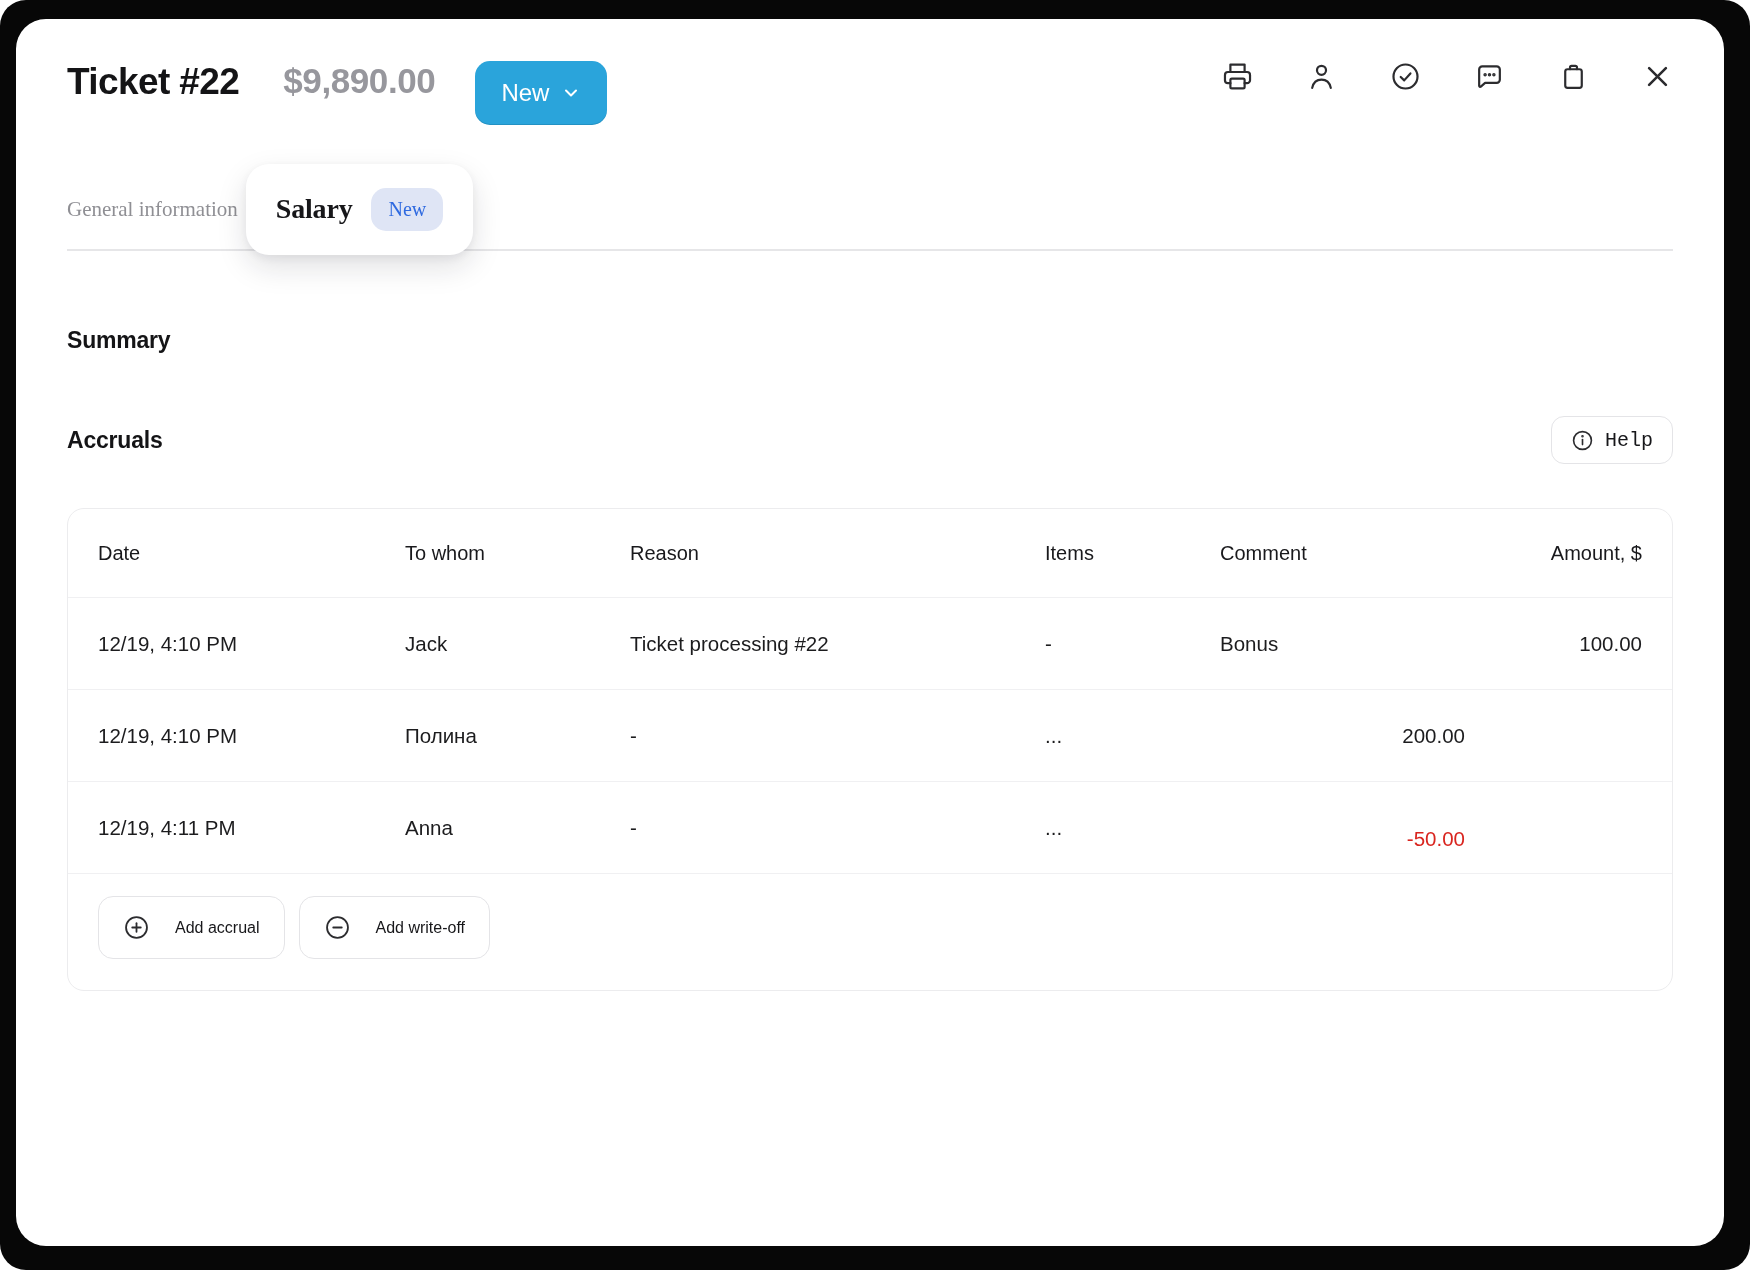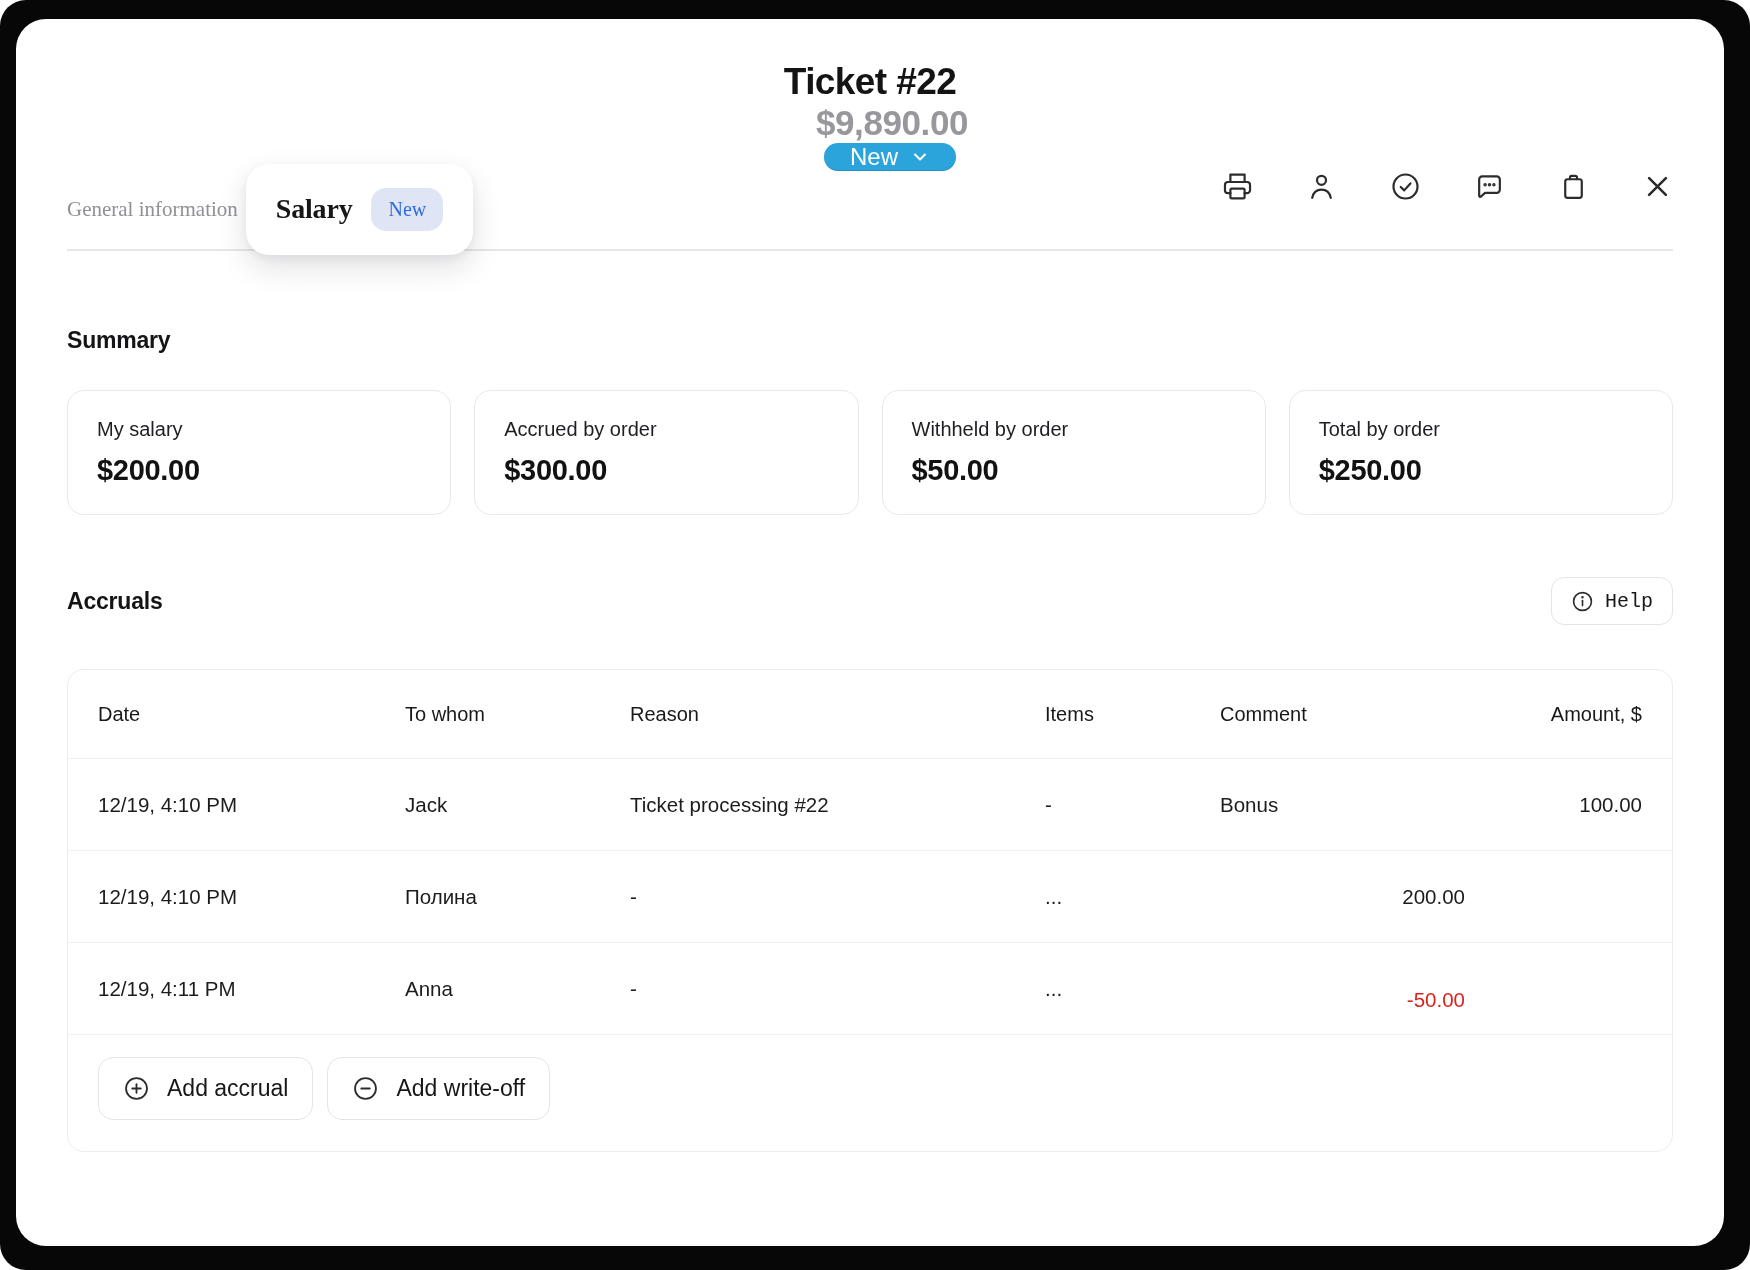--- a/index.html
+++ b/index.html
@@ -2,21 +2,21 @@
 <html><head>
 <meta charset="utf-8">
 <style>
   * { margin: 0; padding: 0; box-sizing: border-box; }
   html, body { width: 1750px; height: 1270px; background: #ffffff; font-family: "Liberation Sans", "DejaVu Sans", sans-serif; }
   .frame { position: absolute; inset: 0; background: #070707; border-radius: 26px; }
   .card { position: absolute; left: 16px; top: 19px; right: 26px; bottom: 24px; background: #ffffff; border-radius: 30px; overflow: hidden; }
   .content { padding: 0 51px; }
 
   
-  .header { display: flex; align-items: center; margin-top: 42px; height: 66px; flex-direction: column; }
+  .header { display: flex; align-items: flex-start; margin-top: 42px; height: 66px; }
   .title { font-size: 37px; font-weight: 700; color: #141416; letter-spacing: -0.6px; }
   .header-amount { font-size: 35px; font-weight: 600; color: #97979d; margin-left: 44px; letter-spacing: -0.4px; }
   .status-btn { display: flex; align-items: center; gap: 12px; margin-left: 40px; background: #2aa4db; border: none; color: #ffffff; font-family: inherit; font-size: 24px; font-weight: 500; padding: 0 26px; height: 64px; border-radius: 15px; cursor: pointer; box-shadow: inset 0 -1px 0 rgba(0,60,90,.18); }
   .icon-row { margin-left: auto; display: flex; align-items: center; gap: 53px; }
   .icon-btn { background: none; border: none; padding: 0; cursor: pointer; width: 31px; height: 31px; display: flex; align-items: center; justify-content: center; }
   .icon-btn svg { width: 31px; height: 31px; stroke: #2c2c2f; fill: none; stroke-width: 1.7; stroke-linecap: round; stroke-linejoin: round; }
 
   
   .tabs { position: relative; height: 104px; margin-top: 30px; display: flex; align-items: center; font-family: Liberation Serif, serif; }
   .tabs-divider { position: absolute; left: 0; right: 0; top: 92px; height: 1.5px; background: #e6e6e8; }
@@ -43,21 +43,21 @@
   .table { margin-top: 44px; border: 1.5px solid #ececee; border-radius: 17px; background: #fff; }
   .tr { display: grid; grid-template-columns: 307px 225px 415px 175px 245px 1fr; align-items: center; padding: 0 30px; }
   .thead { height: 89px; border-bottom: 1.5px solid #f0f0f2; }
   .th { font-size: 20px; color: #19191c; }
   .row { height: 92px; border-bottom: 1.5px solid #f0f0f2; cursor: pointer; }
   .td { font-size: 20.5px; color: #1c1c1e; }
   .td-amount, .th-amount { text-align: right; }
   .td-amount.negative { color: #d9251f; margin-top: 23px; }
 
   .table-actions { display: flex; gap: 14px; padding: 22px 30px 31px; }
-  .action-btn { display: flex; align-items: center; gap: 17px; background: #fff; border: 1.5px solid #e4e4e7; border-radius: 15px; height: 63px; padding: 0 24px; font-family: inherit; font-size: 23px; font-weight: 500; color: #17171a; cursor: pointer; }
+  .action-btn { display: flex; align-items: center; gap: 25px; background: #fff; border: 1.5px solid #e4e4e7; border-radius: 15px; height: 63px; padding: 0 24px; font-family: inherit; font-size: 16px; font-weight: 500; color: #17171a; cursor: pointer; }
   .action-btn svg { width: 27px; height: 27px; stroke: #2c2c2f; fill: none; stroke-width: 1.6; stroke-linecap: round; }
 </style>
 </head>
 <body>
 
 <div class="frame">
   <div class="card">
     <div class="content">
 
       <div class="header">
@@ -118,38 +118,20 @@
       <div class="tabs">
         <span class="tab-inactive">General information</span>
         <div class="tab-active">
           <span class="tab-active-label">Salary</span>
           <span class="tab-badge">New</span>
         </div>
         <div class="tabs-divider"></div>
       </div>
 
       <div class="section-heading summary-heading">Summary</div>
-      <div class="summary-cards">
-        <div class="summary-card">
-          <div class="summary-label">My salary</div>
-          <div class="summary-value">$200.00</div>
-        </div>
-        <div class="summary-card">
-          <div class="summary-label">Accrued by order</div>
-          <div class="summary-value">$300.00</div>
-        </div>
-        <div class="summary-card">
-          <div class="summary-label">Withheld by order</div>
-          <div class="summary-value">$50.00</div>
-        </div>
-        <div class="summary-card">
-          <div class="summary-label">Total by order</div>
-          <div class="summary-value">$250.00</div>
-        </div>
-      </div>
 
       <div class="accruals-bar">
         <div class="section-heading">Accruals</div>
         <button class="help-btn">
           <span style="display:flex;">
             <svg viewBox="0 0 24 24">
                 <circle cx="12" cy="12" r="9.3"></circle>
                 <line x1="12" y1="11" x2="12" y2="16.3"></line>
                 <circle cx="12" cy="7.6" r="0.5" fill="#2c2c2f"></circle>
               </svg>

